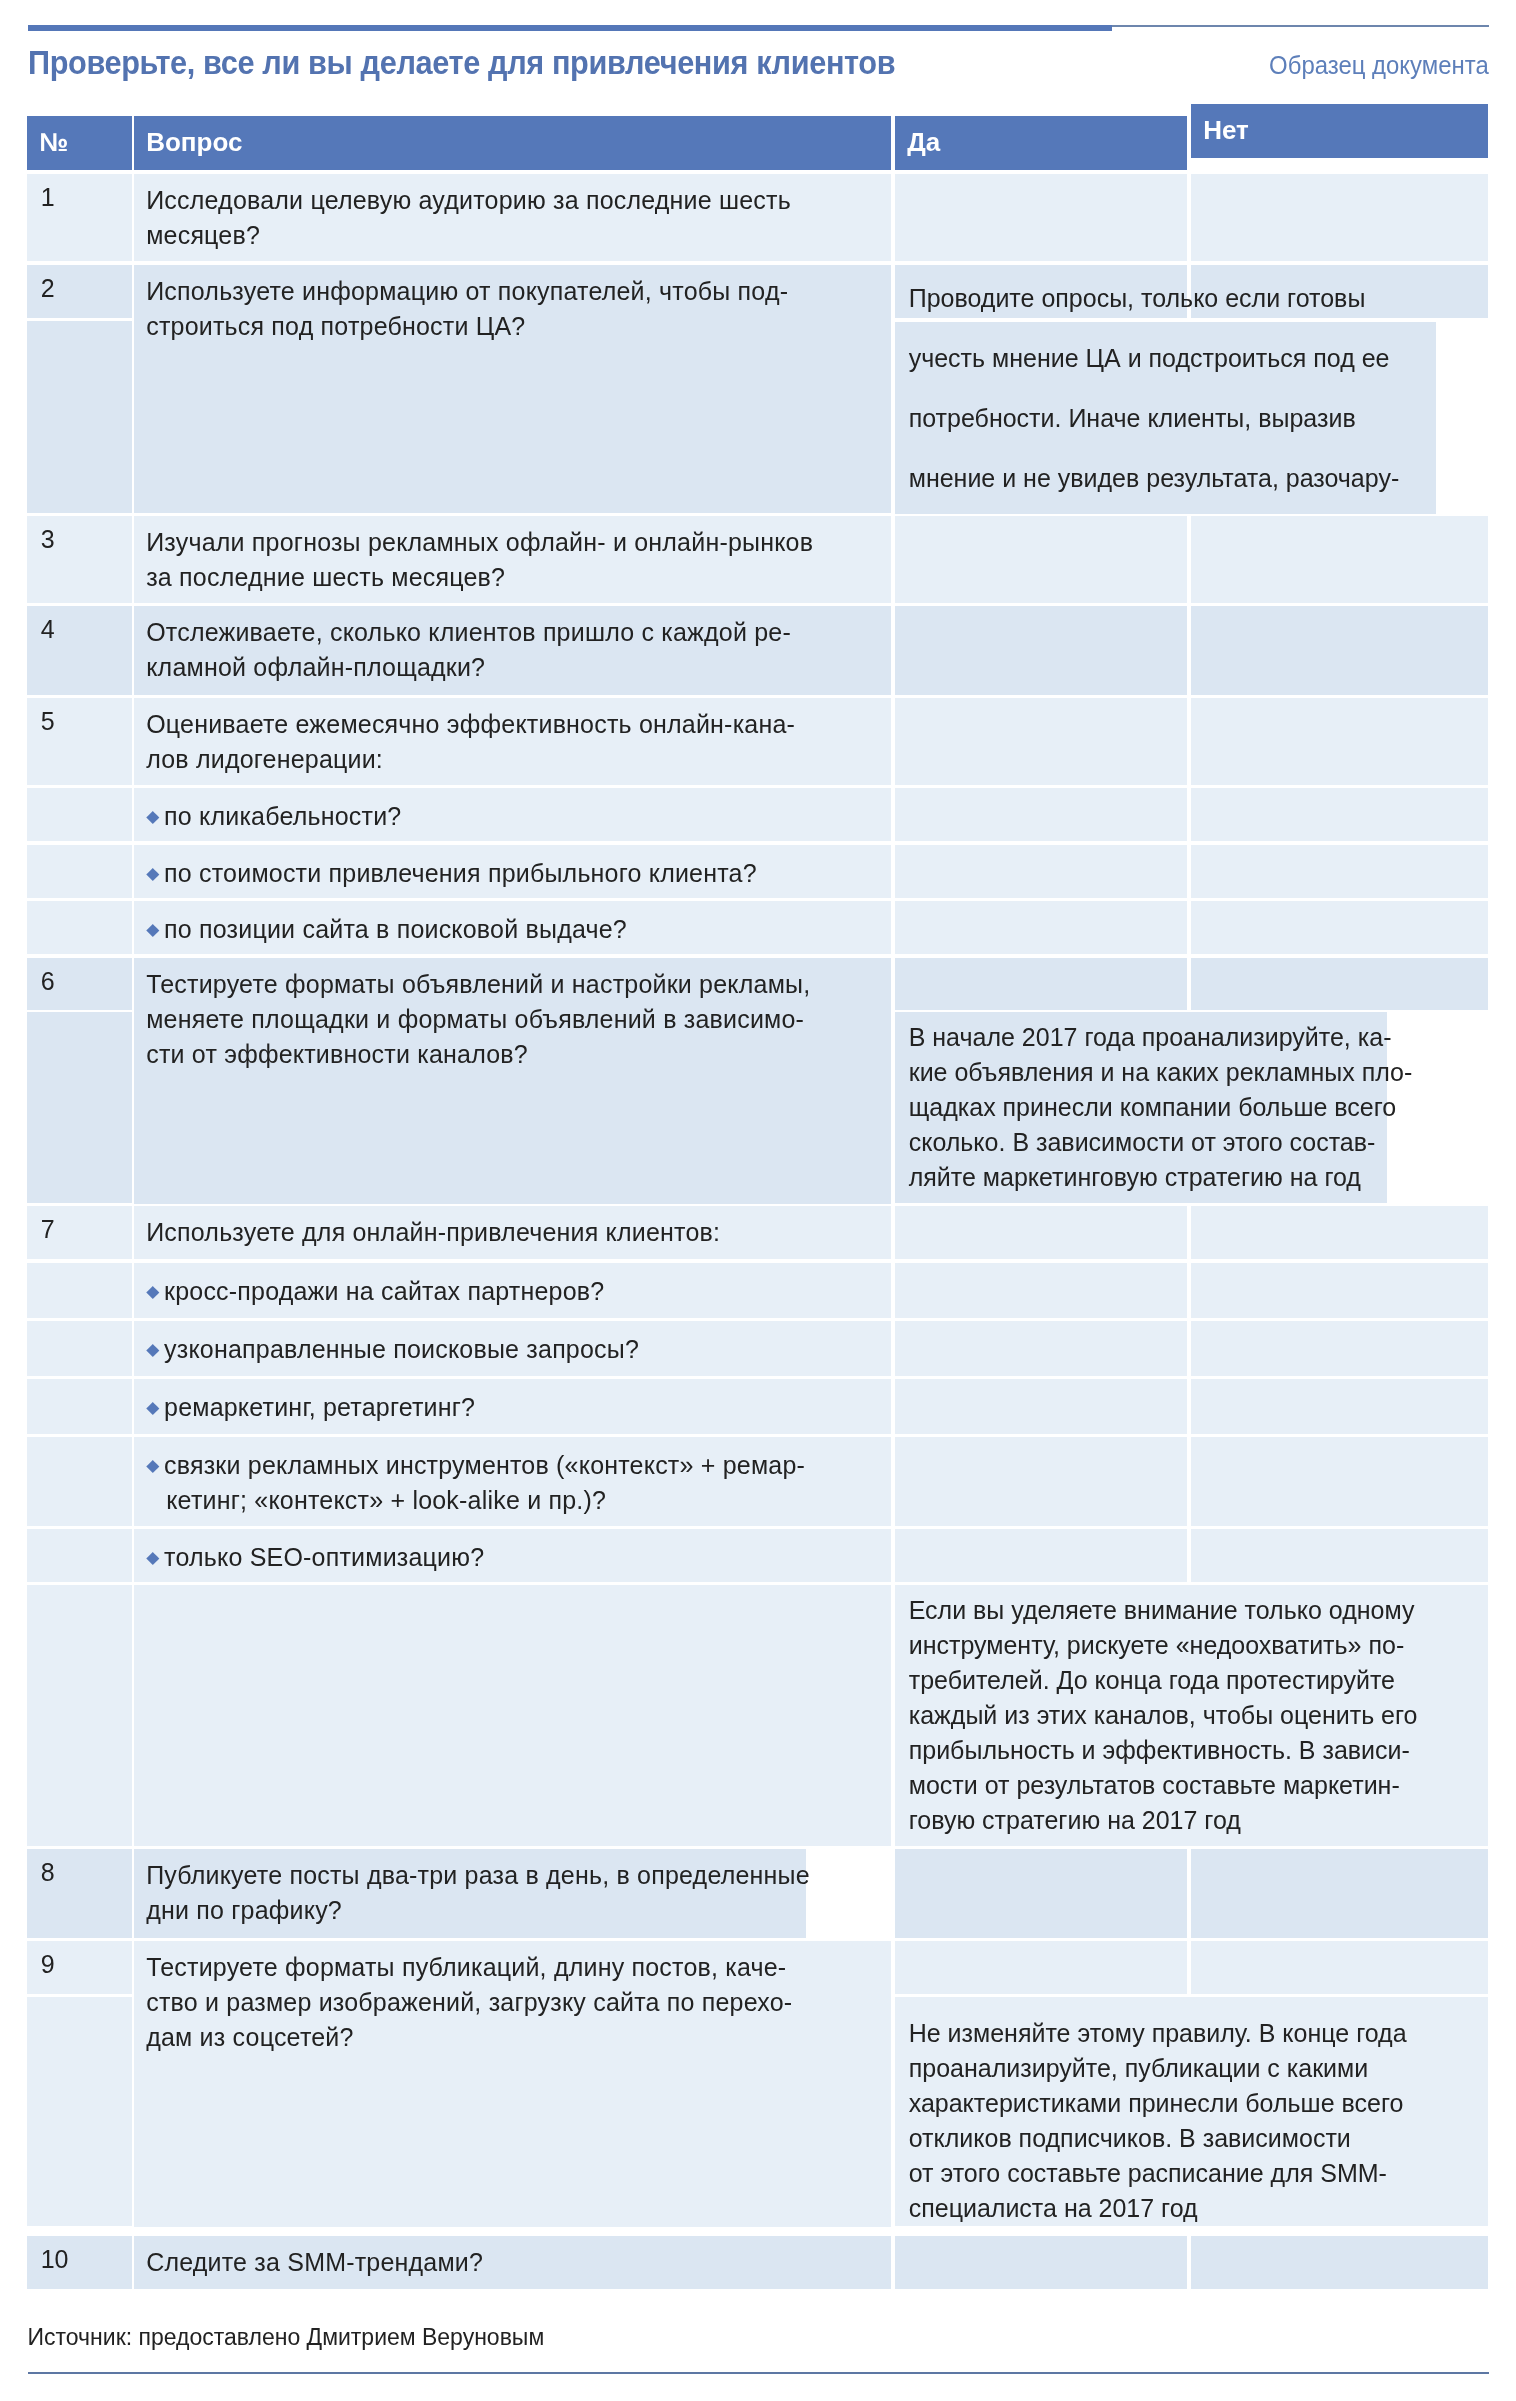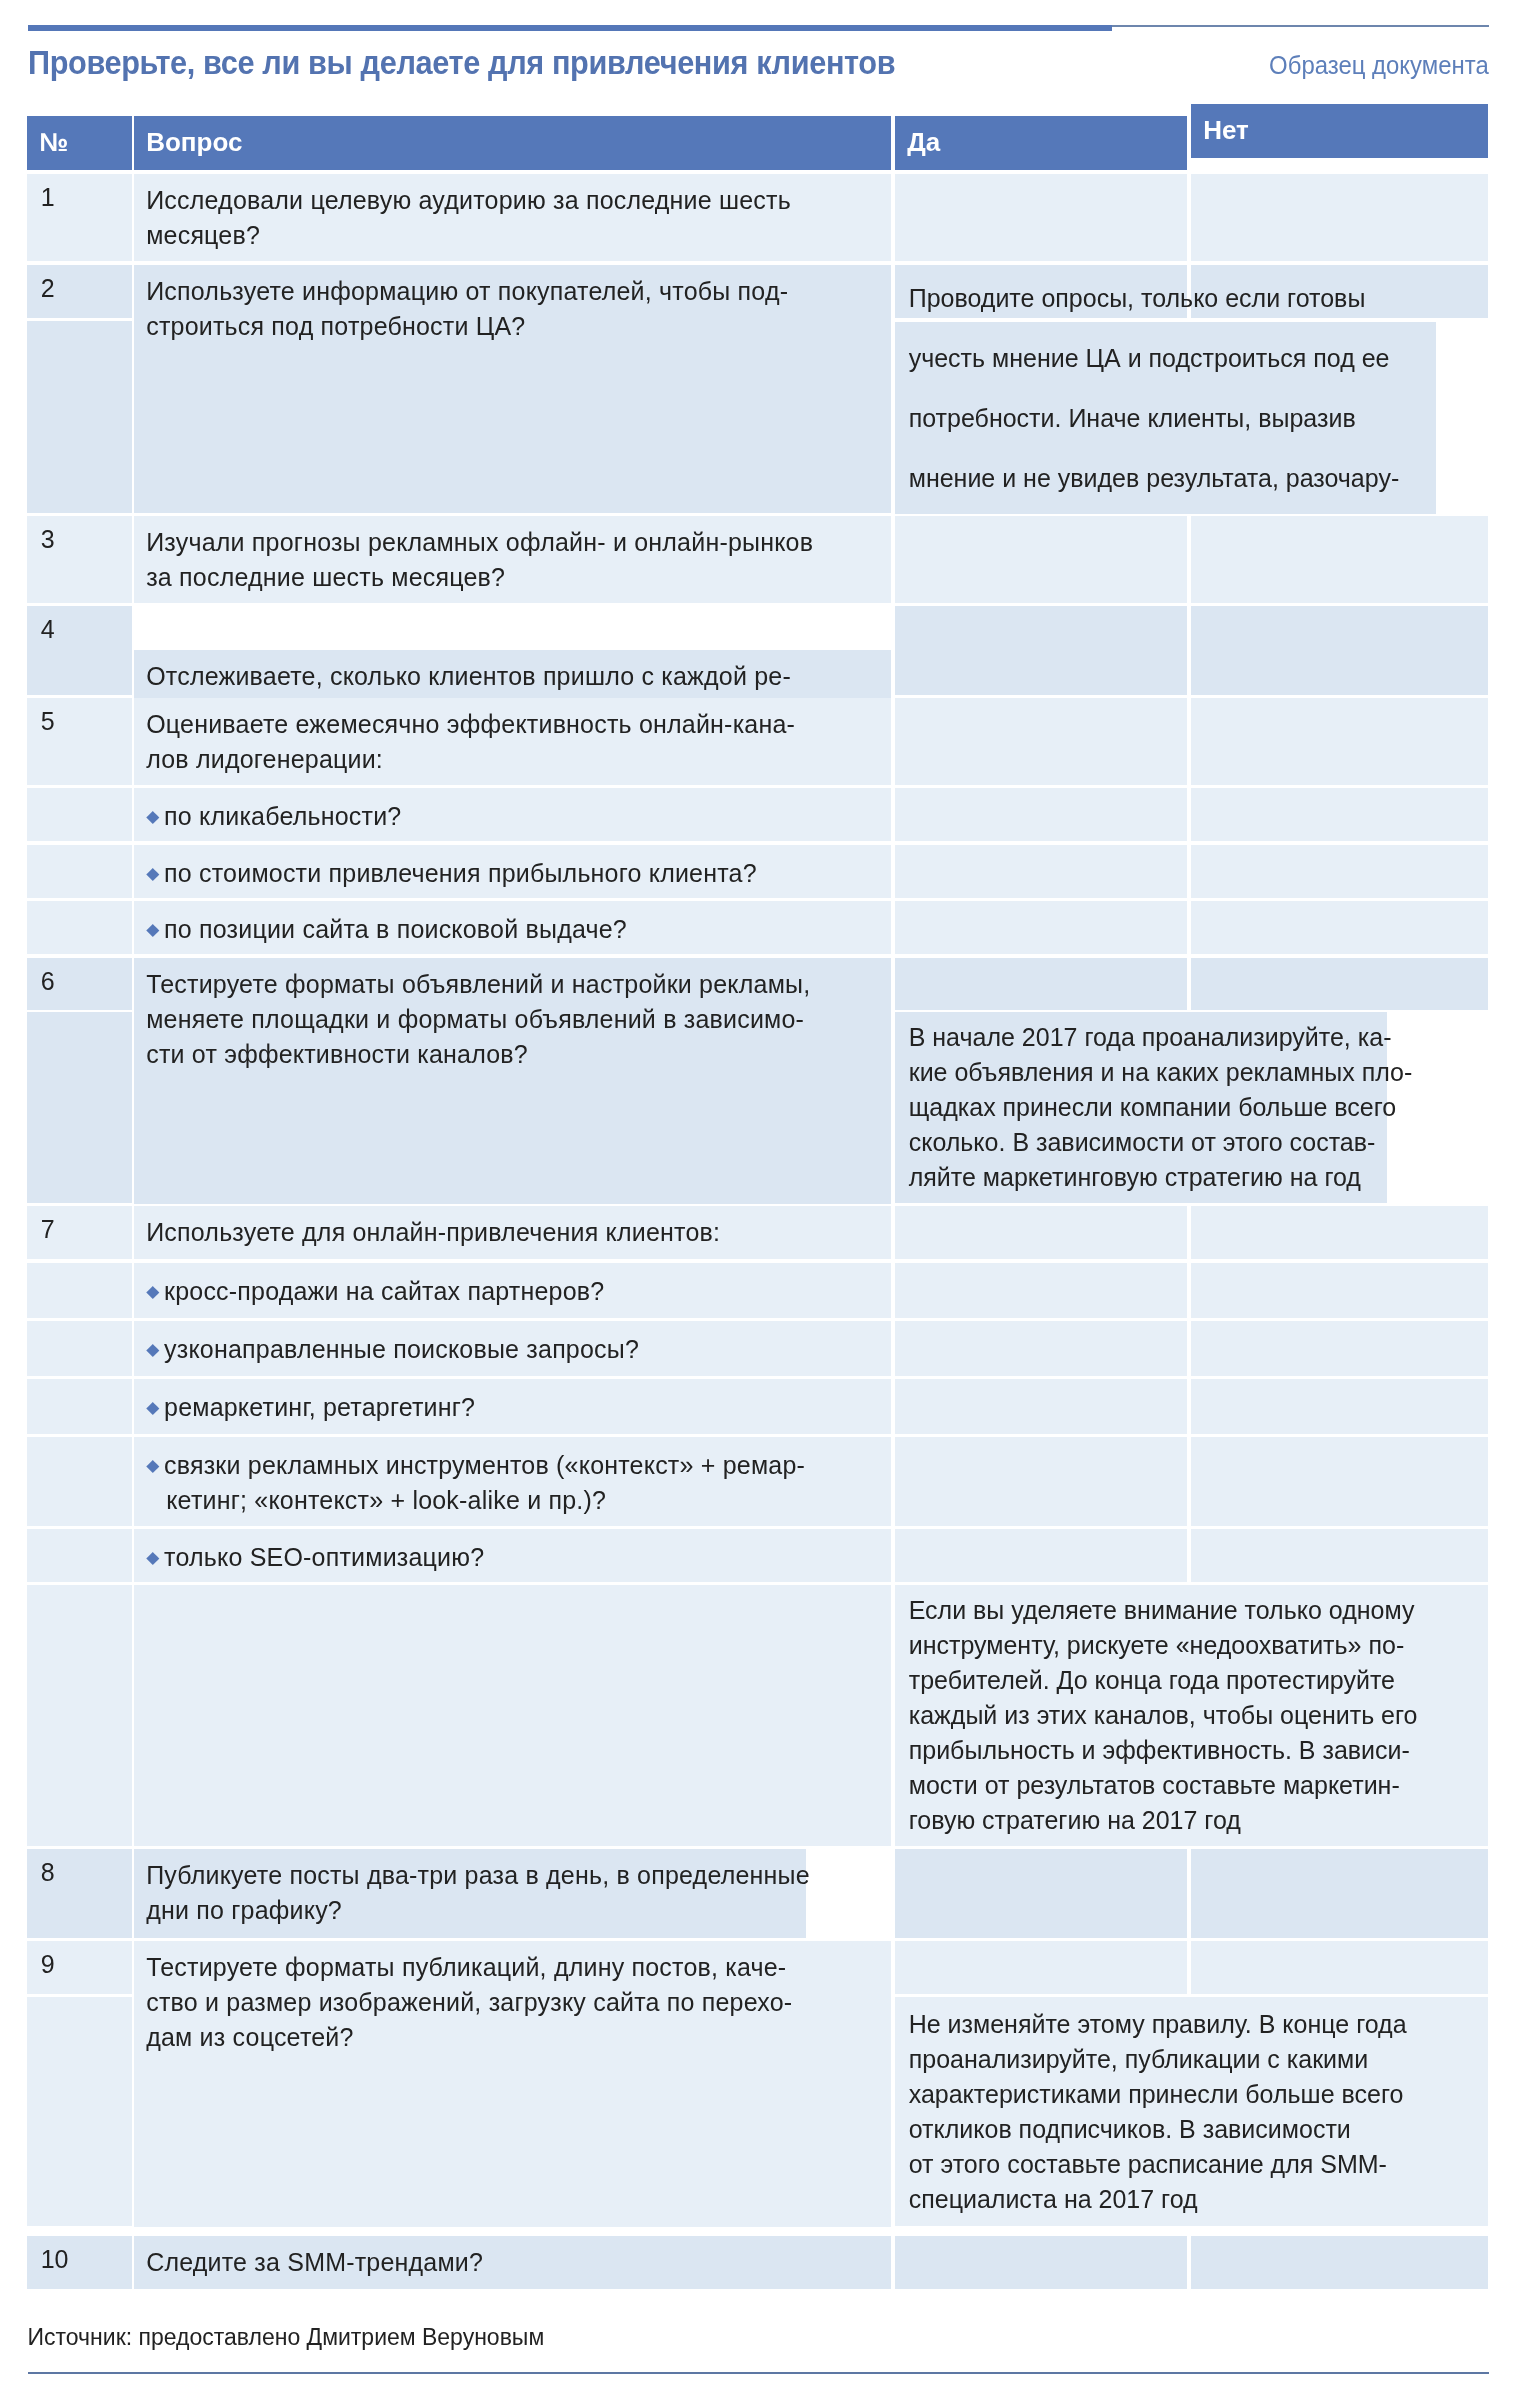--- a/index.html
+++ b/index.html
@@ -64,21 +64,21 @@
       <span class="line">ются и уйдут</span>
     </div>
     <div class="cell light num" style="left: 27px; top: 516px; width: 105px; height: 87px;">3</div>
     <div class="cell light txt" style="left: 134px; top: 516px; width: 757px; height: 87px;">
       <span class="line">Изучали прогнозы рекламных офлайн- и онлайн-рынков</span>
       <span class="line">за последние шесть месяцев?</span>
     </div>
     <div class="cell light" style="left: 895px; top: 516px; width: 292px; height: 87px;"></div>
     <div class="cell light" style="left: 1191px; top: 516px; width: 297px; height: 87px;"></div>
     <div class="cell dark num" style="left: 27px; top: 606px; width: 105px; height: 89px;">4</div>
-    <div class="cell dark txt" style="left: 134px; top: 606px; width: 757px; height: 89px; margin-top: 44px;">
+    <div class="cell dark txt" style="left: 134px; top: 606px; width: 757px; height: 89px;">
       <span class="line">Отслеживаете, сколько клиентов пришло с каждой ре-</span>
       <span class="line">кламной офлайн-площадки?</span>
     </div>
     <div class="cell dark" style="left: 895px; top: 606px; width: 292px; height: 89px;"></div>
     <div class="cell dark" style="left: 1191px; top: 606px; width: 297px; height: 89px;"></div>
     <div class="cell light num" style="left: 27px; top: 698px; width: 105px; height: 87px;">5</div>
     <div class="cell light txt" style="left: 134px; top: 698px; width: 757px; height: 87px;">
       <span class="line">Оцениваете ежемесячно эффективность онлайн-кана-</span>
       <span class="line">лов лидогенерации:</span>
     </div>
@@ -175,21 +175,21 @@
     <div class="cell dark" style="left: 1191px; top: 1849px; width: 297px; height: 89px;"></div>
     <div class="cell light num" style="left: 27px; top: 1941px; width: 105px; height: 53px;">9</div>
     <div class="cell light" style="left: 27px; top: 1997px; width: 105px; height: 229px;"></div>
     <div class="cell light txt" style="left: 134px; top: 1941px; width: 757px; height: 286px;">
       <span class="line">Тестируете форматы публикаций, длину постов, каче-</span>
       <span class="line">ство и размер изображений, загрузку сайта по перехо-</span>
       <span class="line">дам из соцсетей?</span>
     </div>
     <div class="cell light" style="left: 895px; top: 1941px; width: 292px; height: 53px;"></div>
     <div class="cell light" style="left: 1191px; top: 1941px; width: 297px; height: 53px;"></div>
-    <div class="cell light advice" style="left: 895px; top: 1997px; width: 593px; height: 229px;">
+    <div class="cell light advice" style="left: 895px; top: 1997px; width: 593px; height: 229px; justify-content: flex-end;">
       <span class="line">Не изменяйте этому правилу. В конце года</span>
       <span class="line">проанализируйте, публикации с какими</span>
       <span class="line">характеристиками принесли больше всего</span>
       <span class="line">откликов подписчиков. В зависимости</span>
       <span class="line">от этого составьте расписание для SMM-</span>
       <span class="line">специалиста на 2017 год</span>
     </div>
     <div class="cell dark num" style="left: 27px; top: 2236px; width: 105px; height: 53px;">10</div>
     <div class="cell dark txt" style="left: 134px; top: 2236px; width: 757px; height: 53px;">
       <span class="line">Следите за SMM-трендами?</span>

